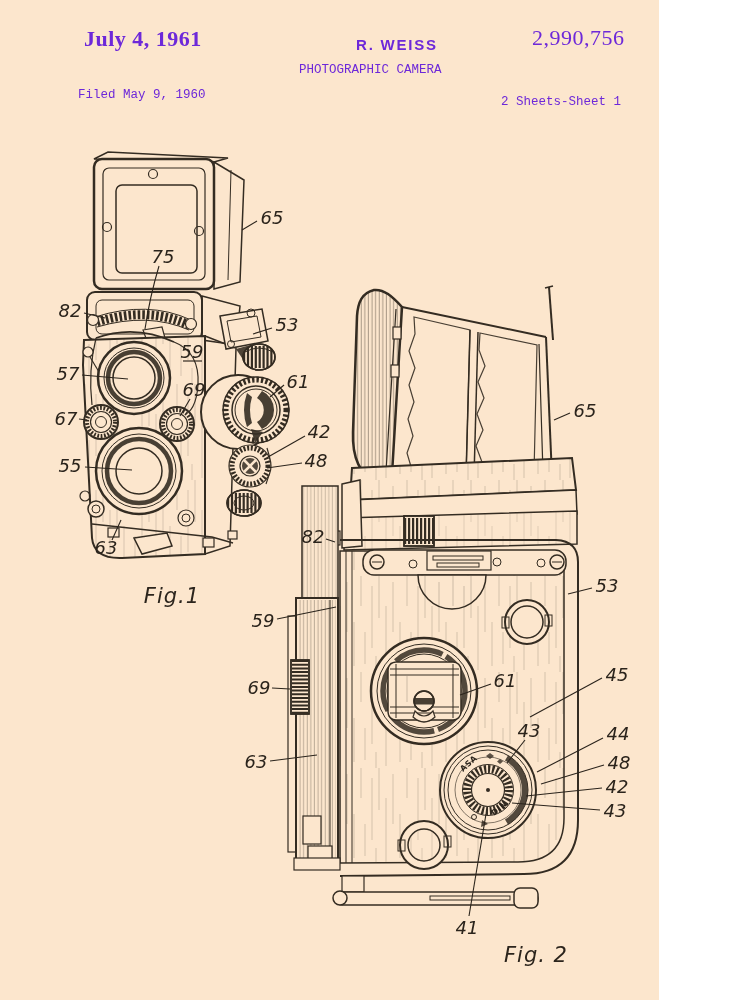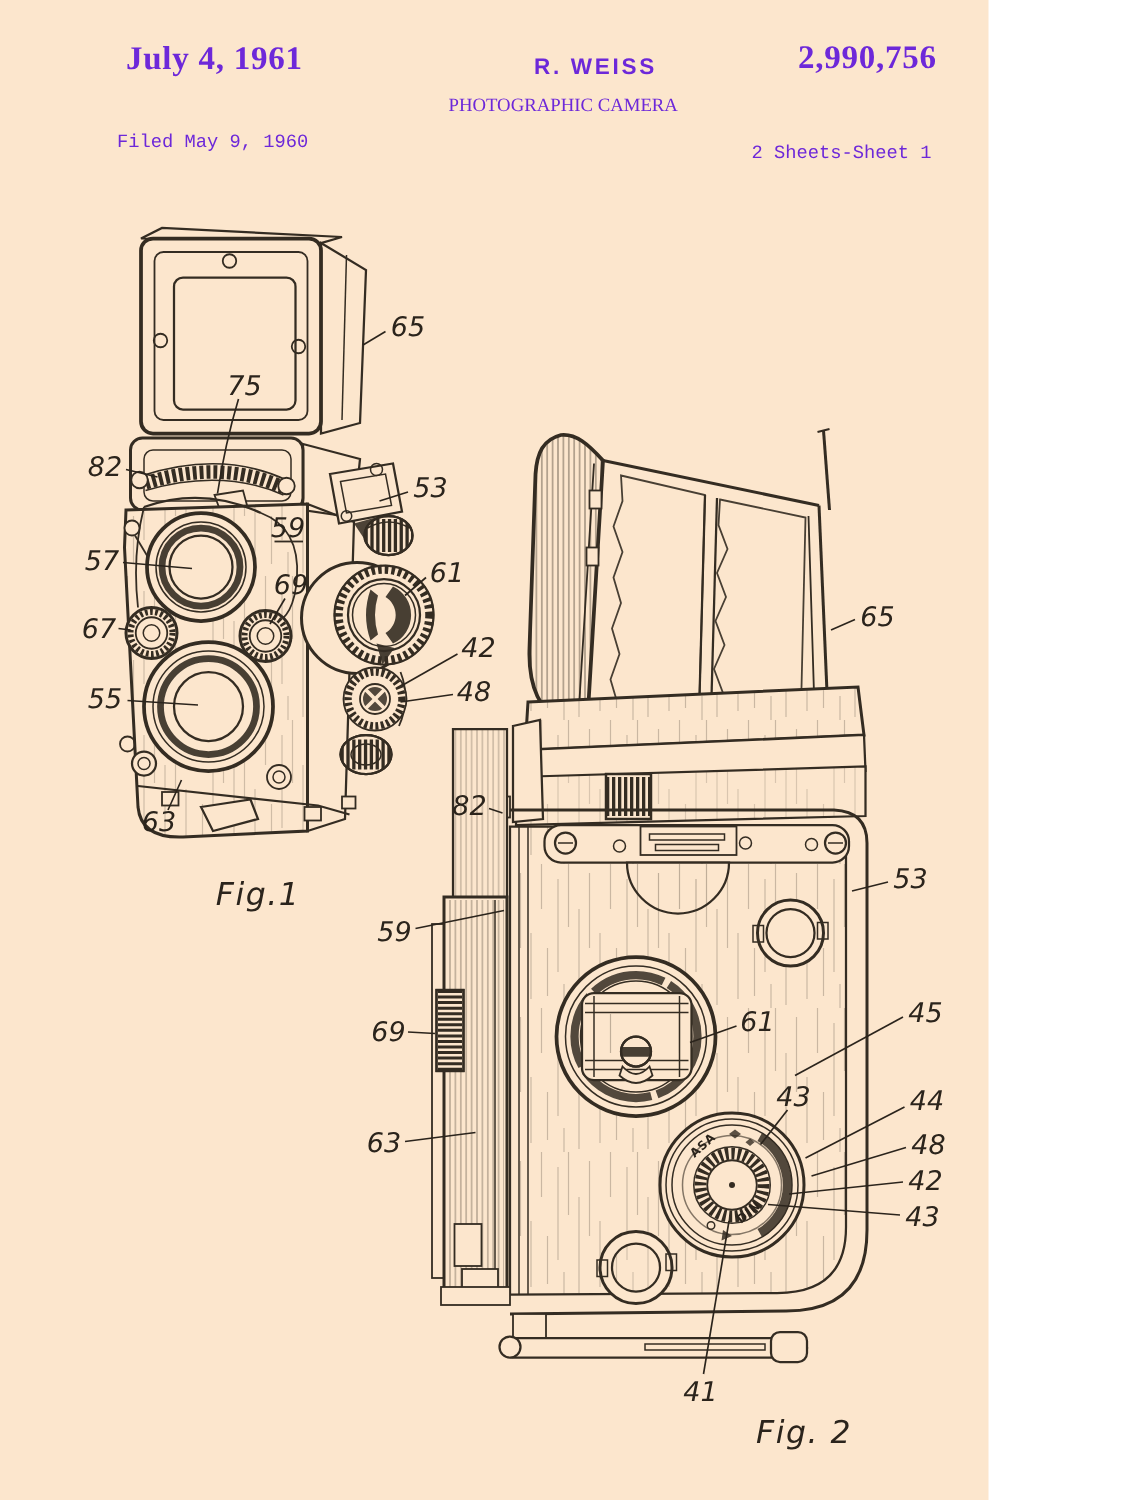--- a/index.html
+++ b/index.html
@@ -1,22 +1,22 @@
 <!DOCTYPE html>
 <html><head>
 <meta charset="utf-8">
 <style>
   html,body{margin:0;padding:0;}
   .page{position:relative;width:659px;height:1000px;background:#fce6cd;overflow:hidden;
         font-family:"Liberation Serif",serif;color:#6d28d9;}
   .hdr{position:absolute;white-space:nowrap;}
   .h-date{left:84px;top:26px;font-size:22px;font-weight:bold;letter-spacing:.5px;}
   .h-inv{left:334px;top:36px;font-family:"Liberation Sans",sans-serif;font-size:15px;letter-spacing:1.8px;font-weight:bold;margin-left:22px;}
-  .h-num{left:532px;top:25px;font-size:22px;font-weight:bold;letter-spacing:.5px;}
-  .h-title{left:299px;top:63px;font-family:Liberation Serif, serif;font-size:12.5px;}
+  .h-num{left:532px;top:25px;font-size:22px;font-weight:normal;letter-spacing:.5px;}
+  .h-title{left:299px;top:63px;font-family:Liberation Mono, monospace;font-size:12.5px;}
   .h-filed{left:78px;top:88px;font-family:"Liberation Mono",monospace;font-size:12.5px;}
   .h-sheet{left:501px;top:95px;font-family:"Liberation Mono",monospace;font-size:12.5px;text-align:right;}
   svg{position:absolute;left:0;top:0;}
   svg text{font-family:"DejaVu Sans",sans-serif;font-style:italic;font-size:18px;fill:#2b241c;}
   svg text.cap{font-size:21px;letter-spacing:1px;}
   svg text.tiny{font-size:8px;font-weight:bold;font-style:normal;letter-spacing:.5px;}
   .o{fill:none;stroke:#342c22;}
   .fb{fill:#fce6cd;stroke:#342c22;}
   .w1{stroke-width:1;} .w12{stroke-width:1.2;} .w15{stroke-width:1.5;}
   .w2{stroke-width:2;} .w25{stroke-width:2.5;}

